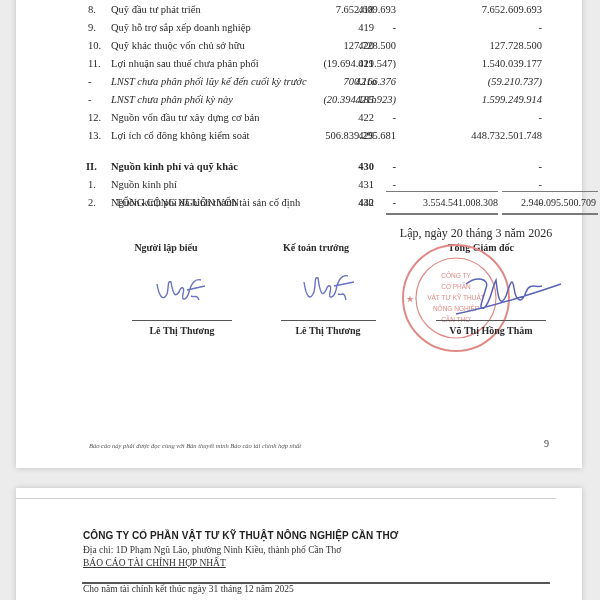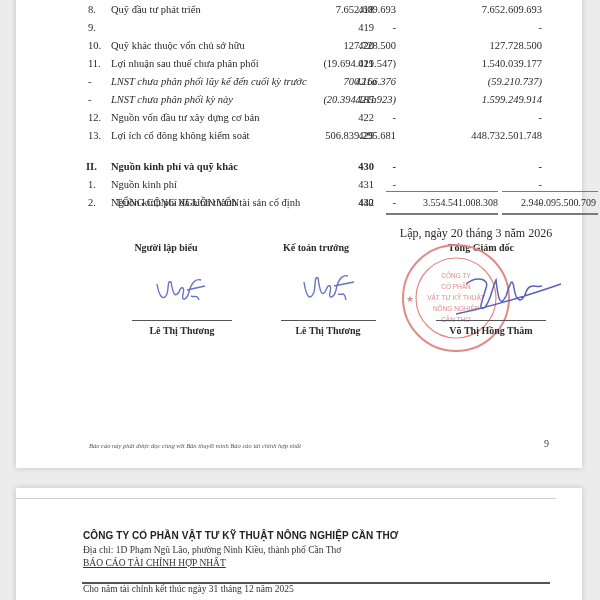--- a/index.html
+++ b/index.html
@@ -53,20 +53,21 @@
   <div id="rows">
       <div class="row" style="top: 21px;">
         <span class="no">8.</span>
         <span class="label">Quỹ đầu tư phát triển</span>
         <span class="code">418</span>
         <span class="v1">7.652.609.693</span>
         <span class="v2">7.652.609.693</span>
       </div>
       <div class="row" style="top: 39px;">
         <span class="no">9.</span>
+        <span class="label">Quỹ hỗ trợ sắp xếp doanh nghiệp</span>
         <span class="code">419</span>
         <span class="v1">-</span>
         <span class="v2">-</span>
       </div>
       <div class="row" style="top: 57px;">
         <span class="no">10.</span>
         <span class="label">Quỹ khác thuộc vốn chủ sở hữu</span>
         <span class="code">420</span>
         <span class="v1">127.728.500</span>
         <span class="v2">127.728.500</span>

